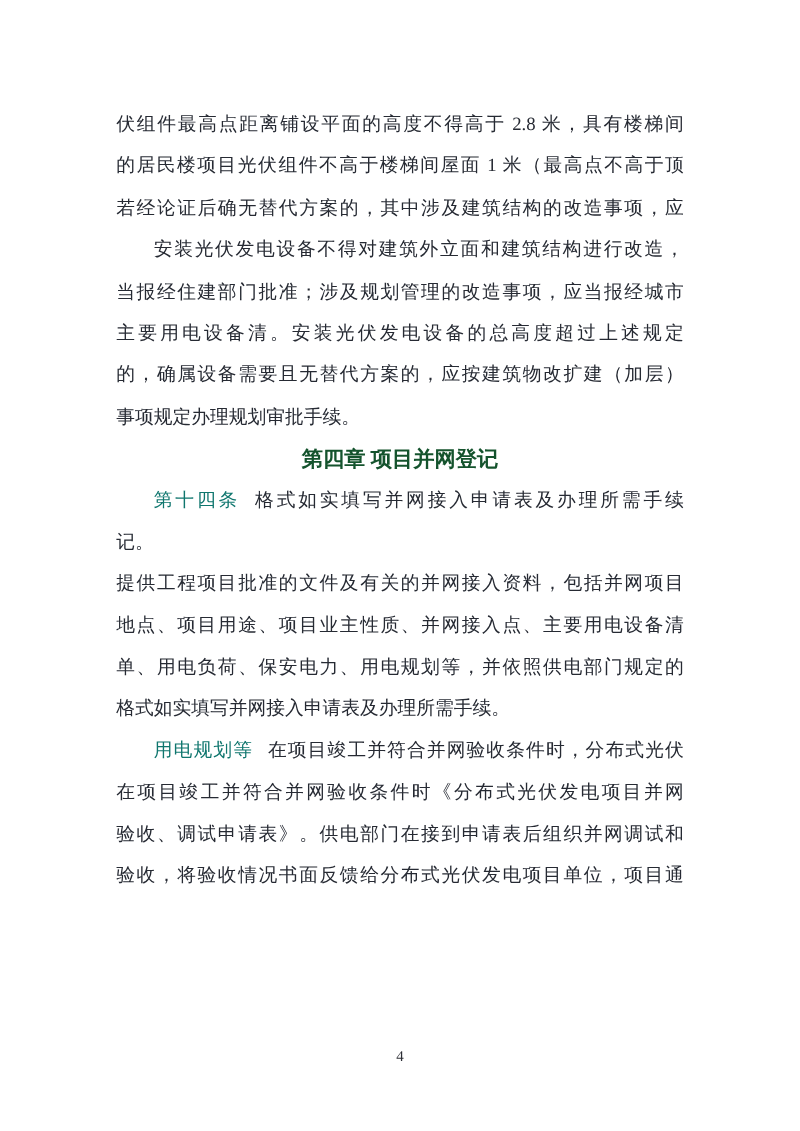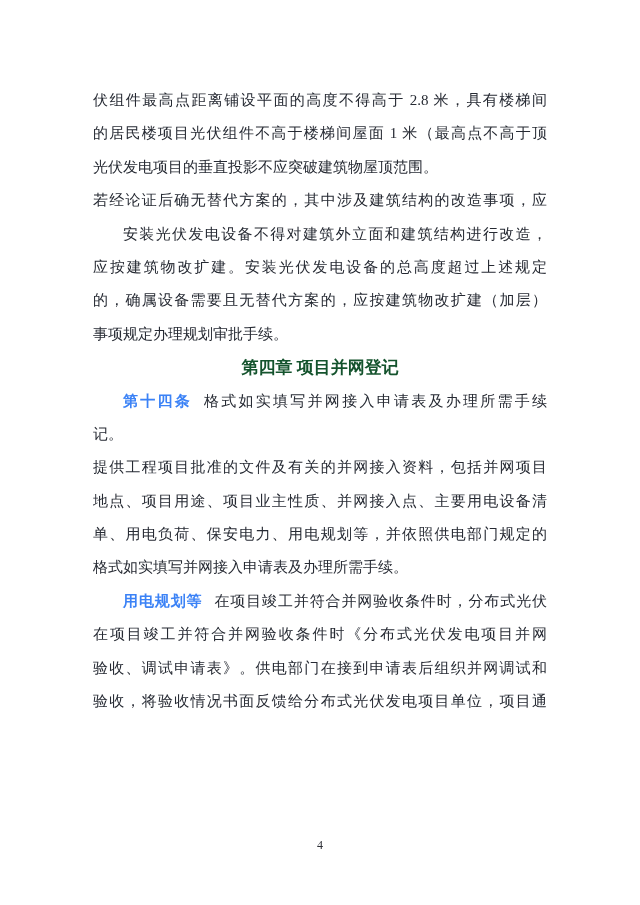--- a/index.html
+++ b/index.html
@@ -47,46 +47,46 @@
   .line.heading {
     text-align: center;
     text-align-last: center;
     font-weight: bold;
     font-size: 17px;
     color: #14532d;
     white-space: nowrap;
     text-indent: 0;
   }
   .lead {
-    font-weight: bold;
-    color: #3b82f6;
+    font-weight: normal;
+    color: #0f766e;
     margin-right: 12px;
   }
   .footer {
     position: absolute;
     left: 0;
     top: 837px;
     width: 640px;
     text-align: center;
     font-size: 12px;
     line-height: 16px;
     color: #2c2e35;
   }
 </style>
 </head>
 <body>
 
 <div class="page">
   <div class="text-block">
       <div class="line just"><span>伏组件最高点距离铺设平面的高度不得高于 2.8 米，具有楼梯间</span></div>
       <div class="line just"><span>的居民楼项目光伏组件不高于楼梯间屋面 1 米（最高点不高于顶</span></div>
-      <div class="line"><span>光伏发电项目的垂直投影不应突破建筑物屋顶范围。</span></div>
       <div class="line just"><span>若经论证后确无替代方案的，其中涉及建筑结构的改造事项，应</span></div>
       <div class="line just indent"><span>安装光伏发电设备不得对建筑外立面和建筑结构进行改造，</span></div>
-      <div class="line just"><span>应按建筑物改扩建。安装光伏发电设备的总高度超过上述规定</span></div>
+      <div class="line just"><span>当报经住建部门批准；涉及规划管理的改造事项，应当报经城市</span></div>
+      <div class="line just"><span>主要用电设备清。安装光伏发电设备的总高度超过上述规定</span></div>
       <div class="line just"><span>的，确属设备需要且无替代方案的，应按建筑物改扩建（加层）</span></div>
       <div class="line"><span>事项规定办理规划审批手续。</span></div>
       <div class="line heading"><span>第四章 项目并网登记</span></div>
       <div class="line just indent"><span class="lead">第十四条</span><span>格式如实填写并网接入申请表及办理所需手续</span></div>
       <div class="line"><span>记。</span></div>
       <div class="line just"><span>提供工程项目批准的文件及有关的并网接入资料，包括并网项目</span></div>
       <div class="line just"><span>地点、项目用途、项目业主性质、并网接入点、主要用电设备清</span></div>
       <div class="line just"><span>单、用电负荷、保安电力、用电规划等，并依照供电部门规定的</span></div>
       <div class="line"><span>格式如实填写并网接入申请表及办理所需手续。</span></div>
       <div class="line just indent"><span class="lead">用电规划等</span><span>在项目竣工并符合并网验收条件时，分布式光伏</span></div>

